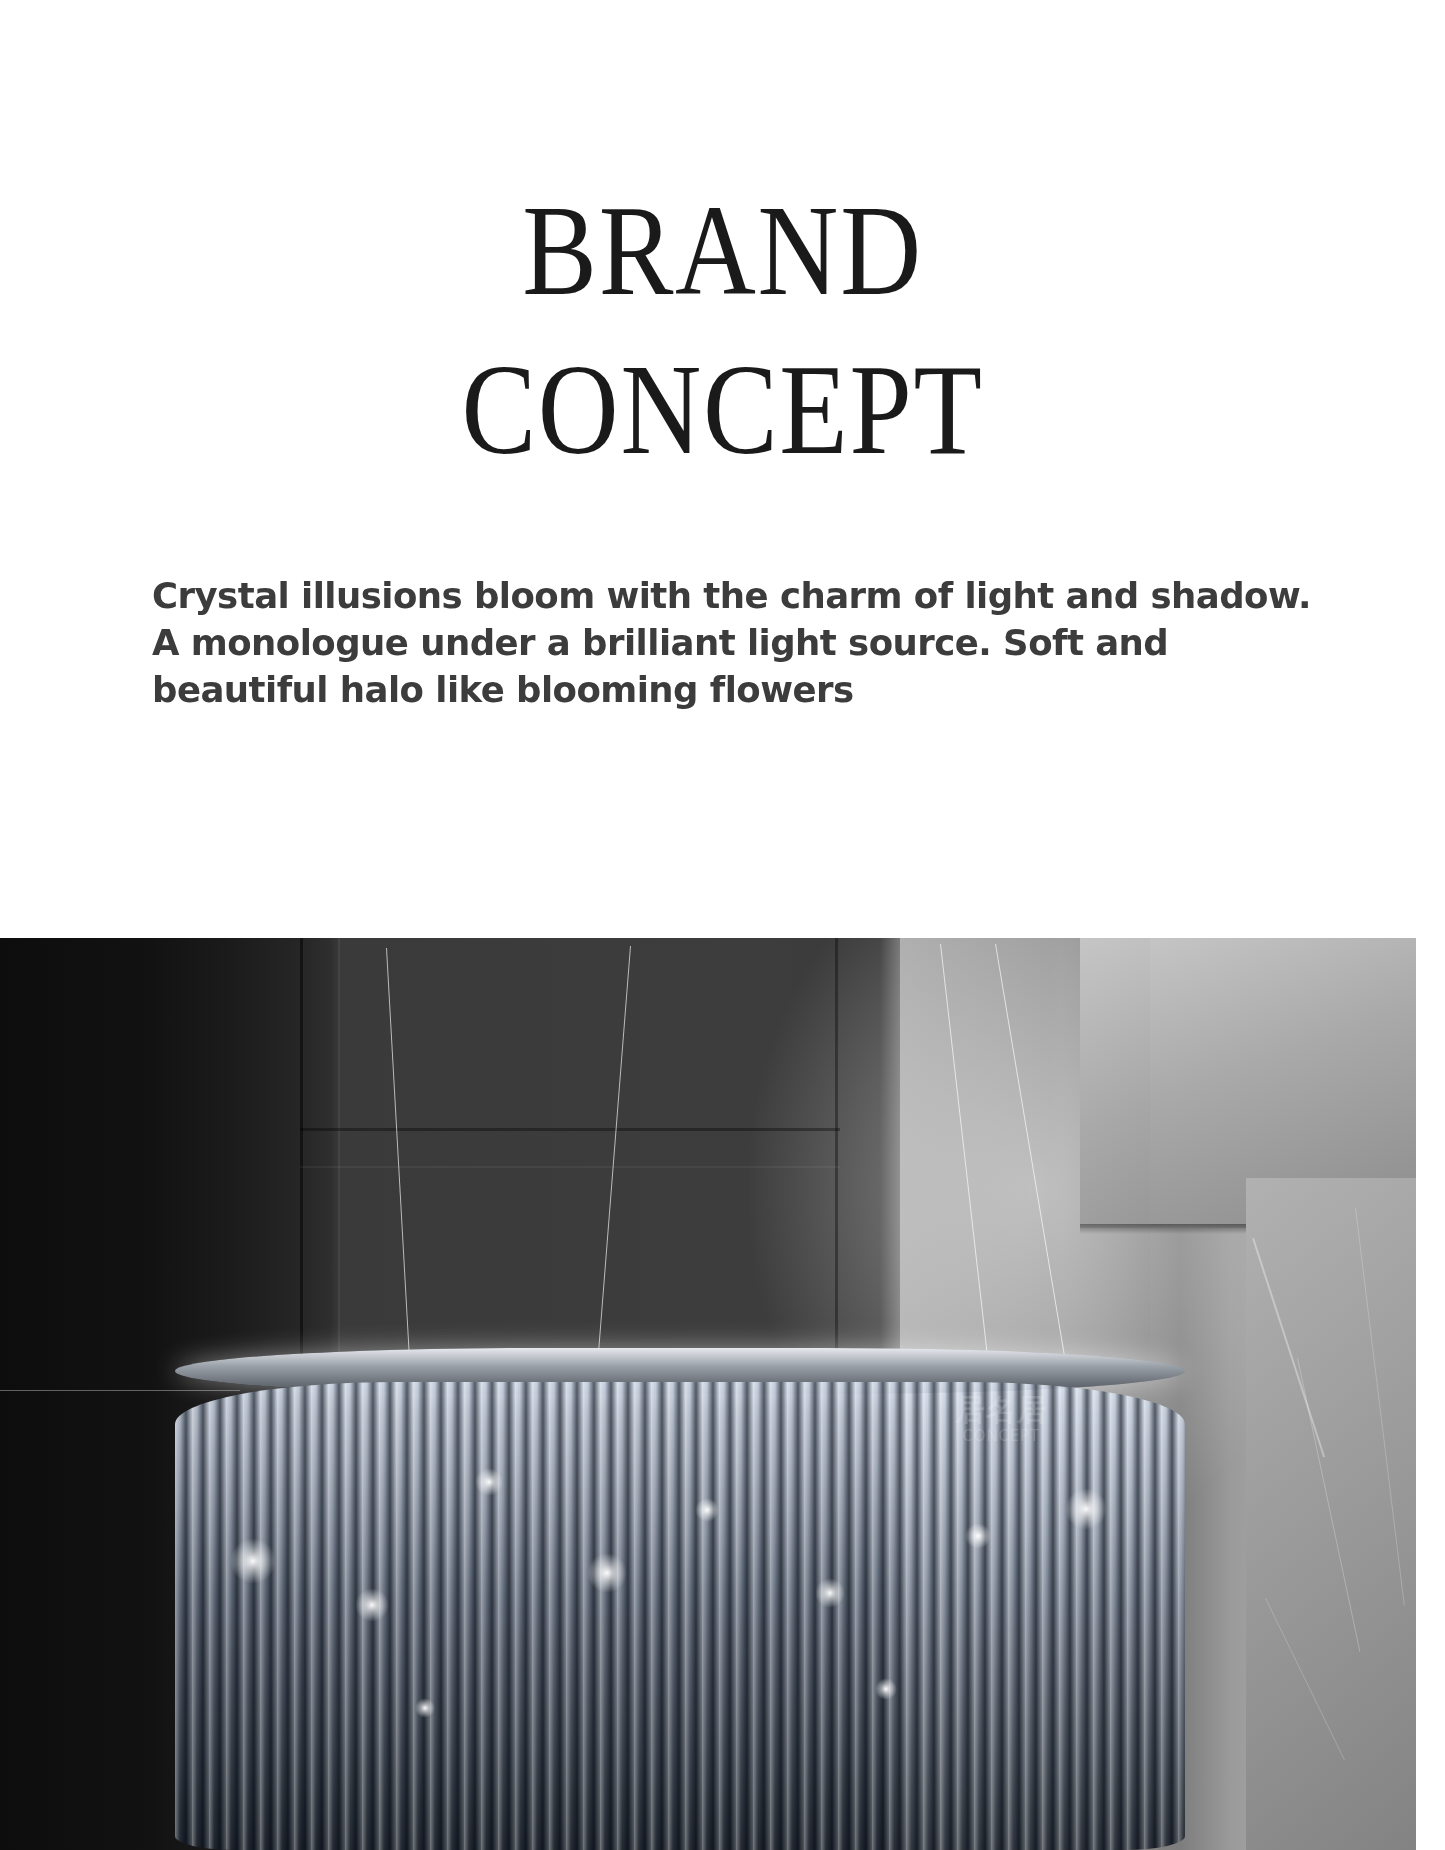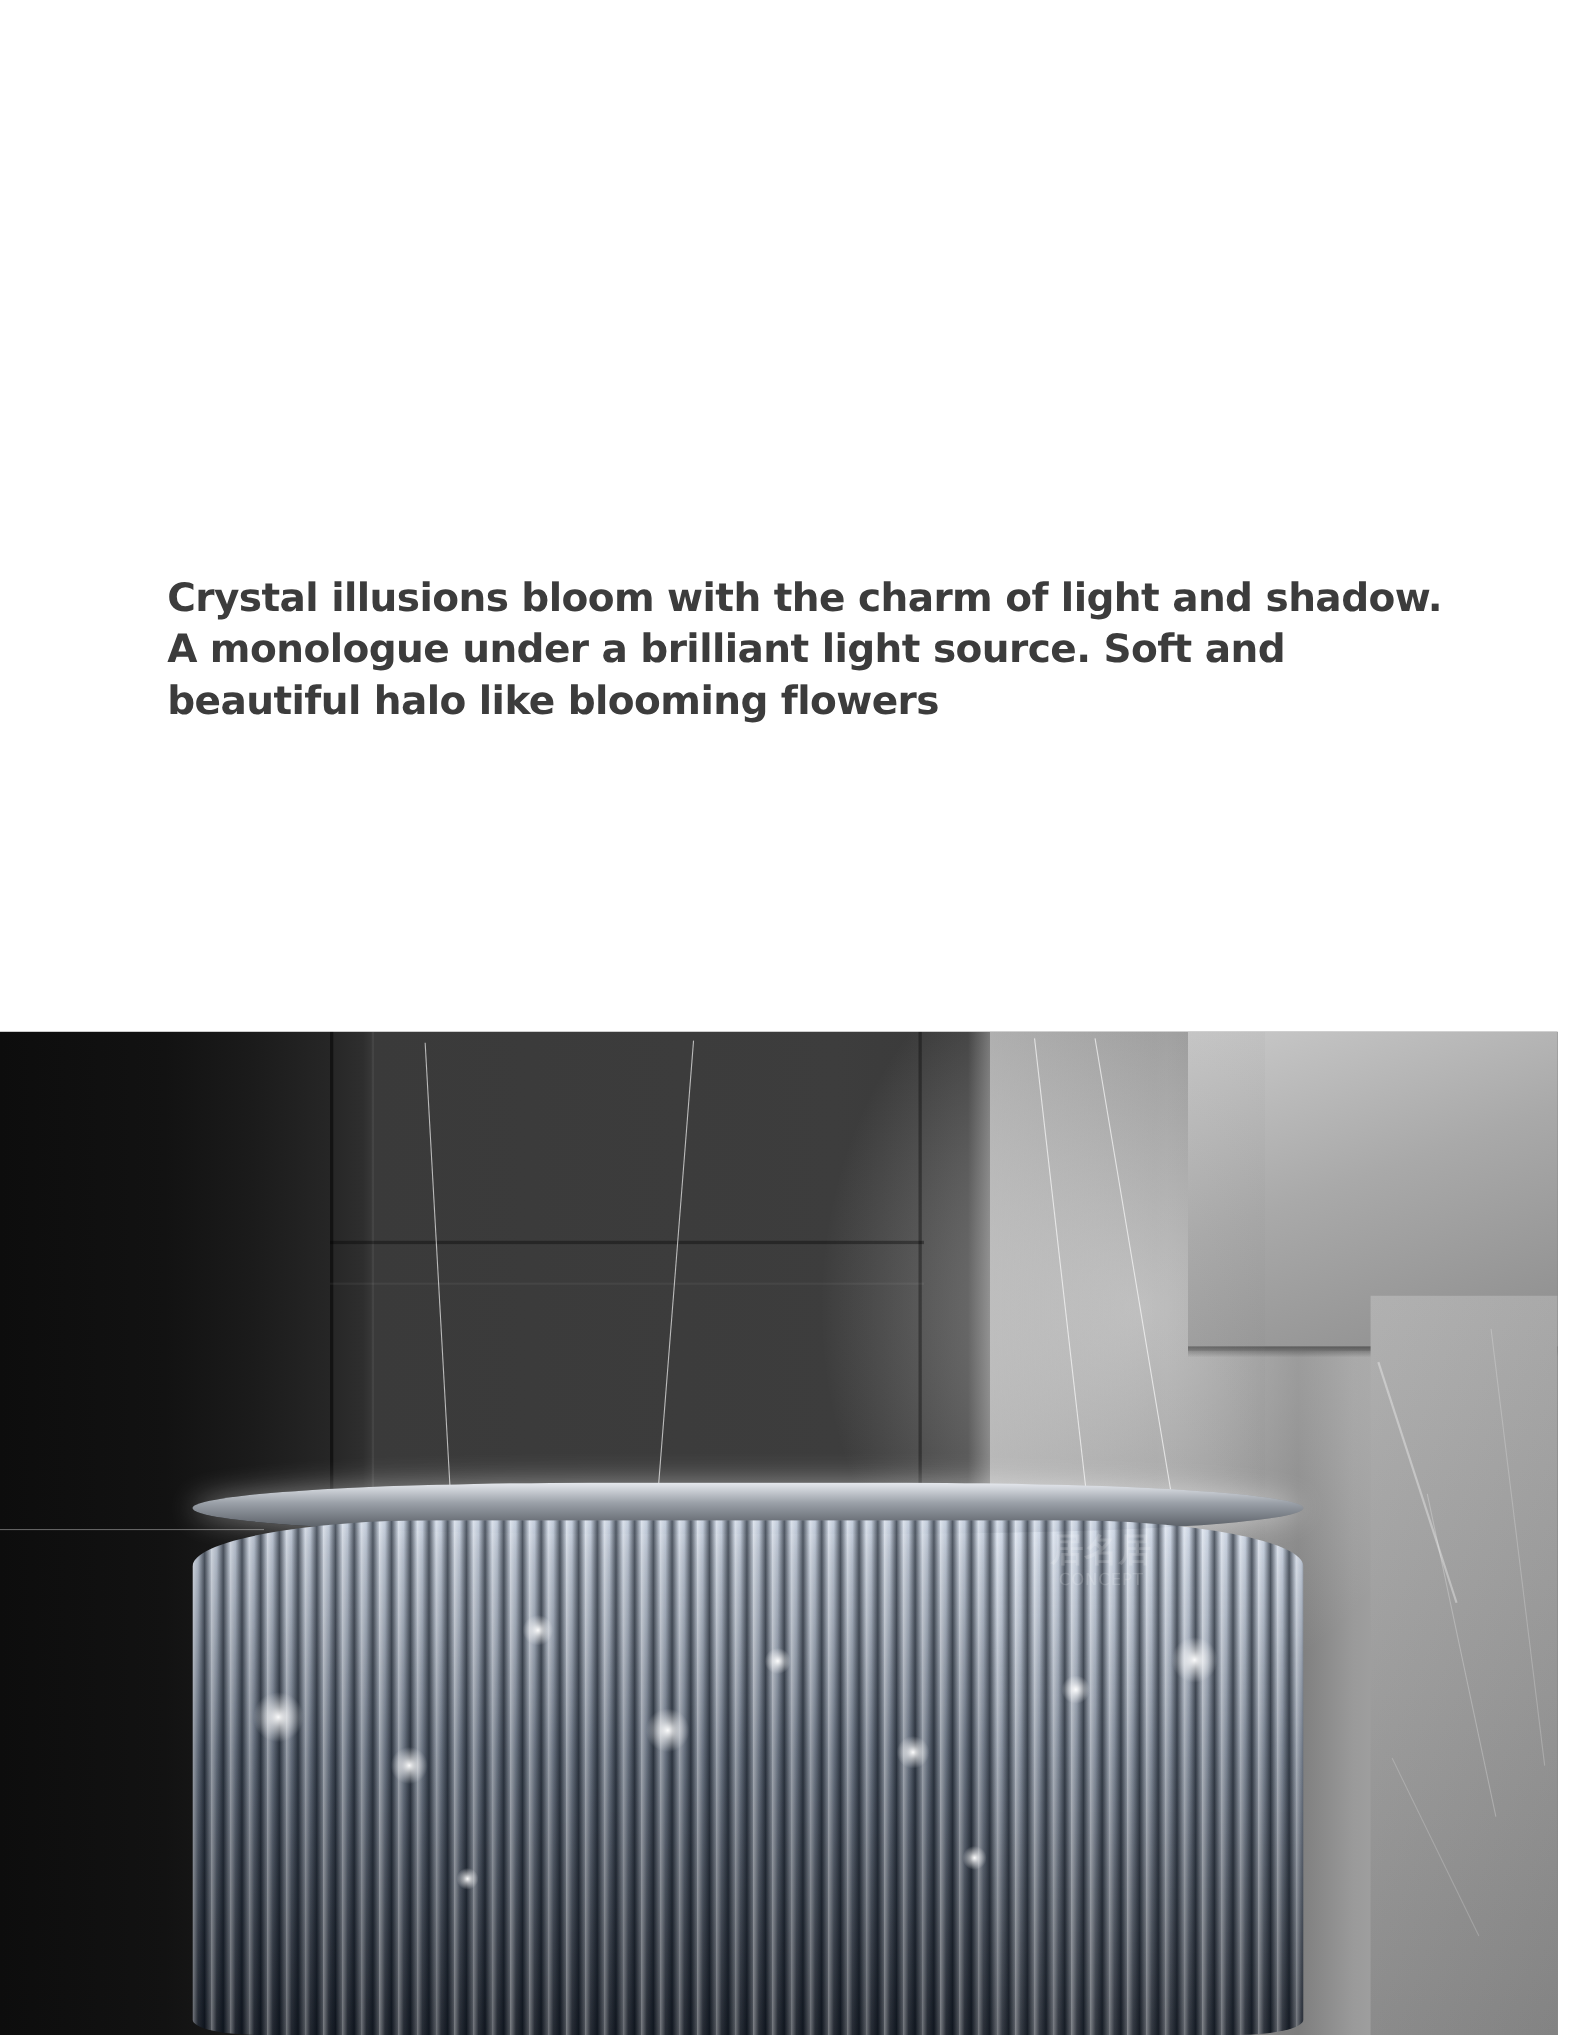--- a/index.html
+++ b/index.html
@@ -48,21 +48,21 @@
     font-size: 112px;
     letter-spacing: 0.015em;
     transform: scaleY(1.16);
     transform-origin: center top;
     margin-top: 38px;
   }
 
   
   .concept-text {
     position: absolute;
-    top: 520px;
+    top: 572px;
     left: 152px;
     width: 1160px;
     font-family: "DejaVu Sans", sans-serif;
     font-weight: bold;
     font-size: 35.5px;
     line-height: 1.33;
     color: #3c3c3c;
     letter-spacing: -0.015em;
   }
 
@@ -210,20 +210,24 @@
     width: 240px;
     height: 1px;
     background: rgba(255,255,255,0.35);
   }
 </style>
 </head>
 <body>
 
 <div class="page">
 
+  <div class="heading-block">
+    <div class="heading-line heading-line-1">BRAND</div>
+    <div class="heading-line heading-line-2">CONCEPT</div>
+  </div>
 
   <div class="concept-text">Crystal illusions bloom with the charm of light and shadow. A monologue under a brilliant light source. Soft and beautiful halo like blooming flowers</div>
 
   <div class="photo">
     <div class="photo-canvas"></div>
 
     <div class="soffit"></div>
     <div class="soffit-edge"></div>
     <div class="column"></div>
 

